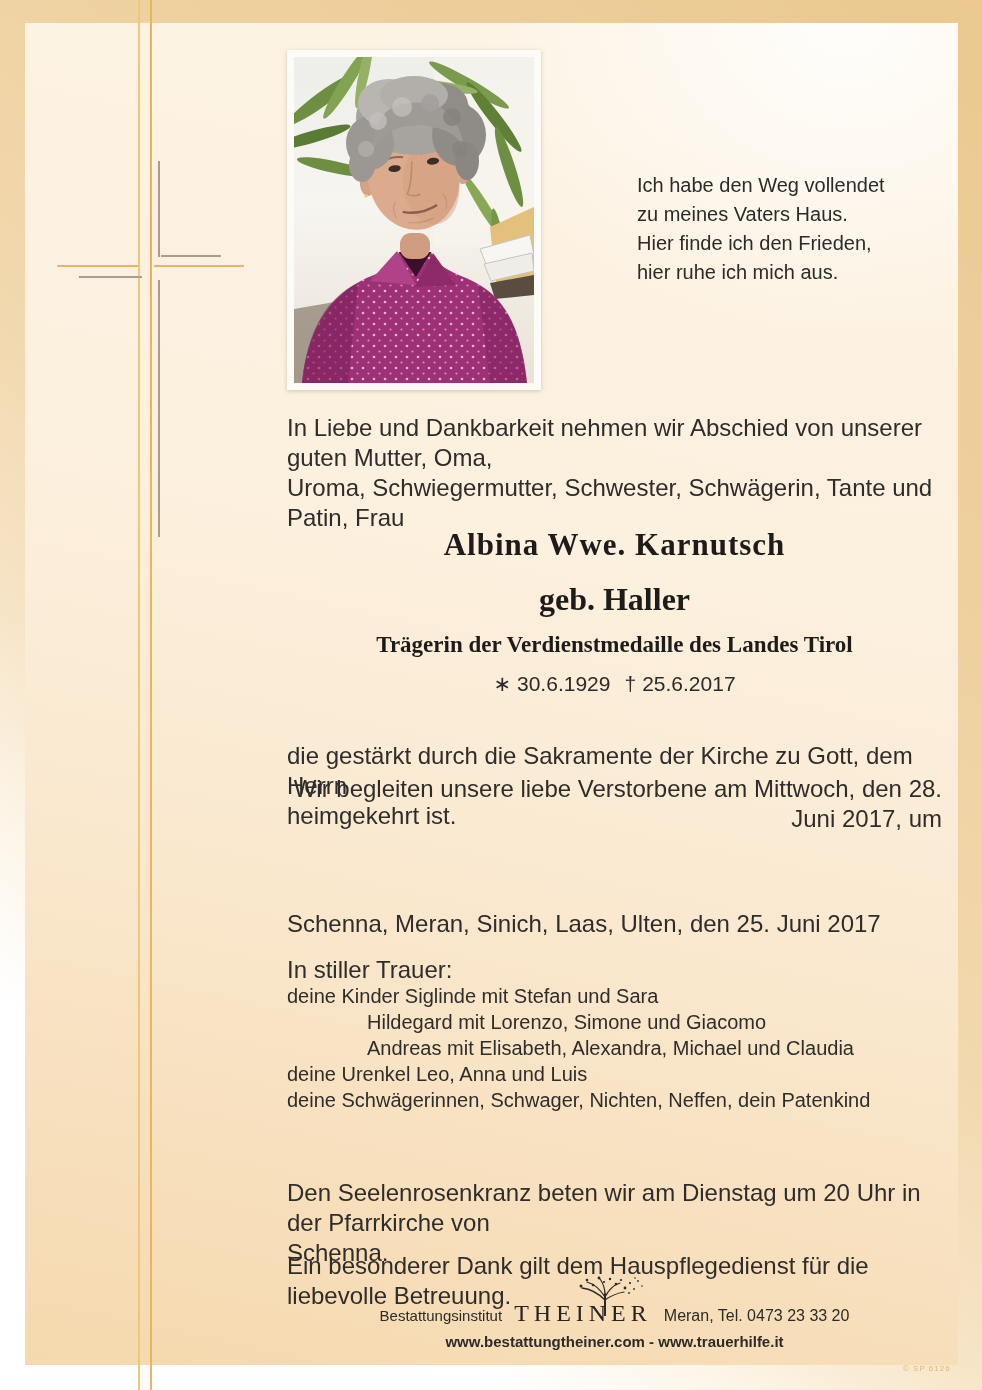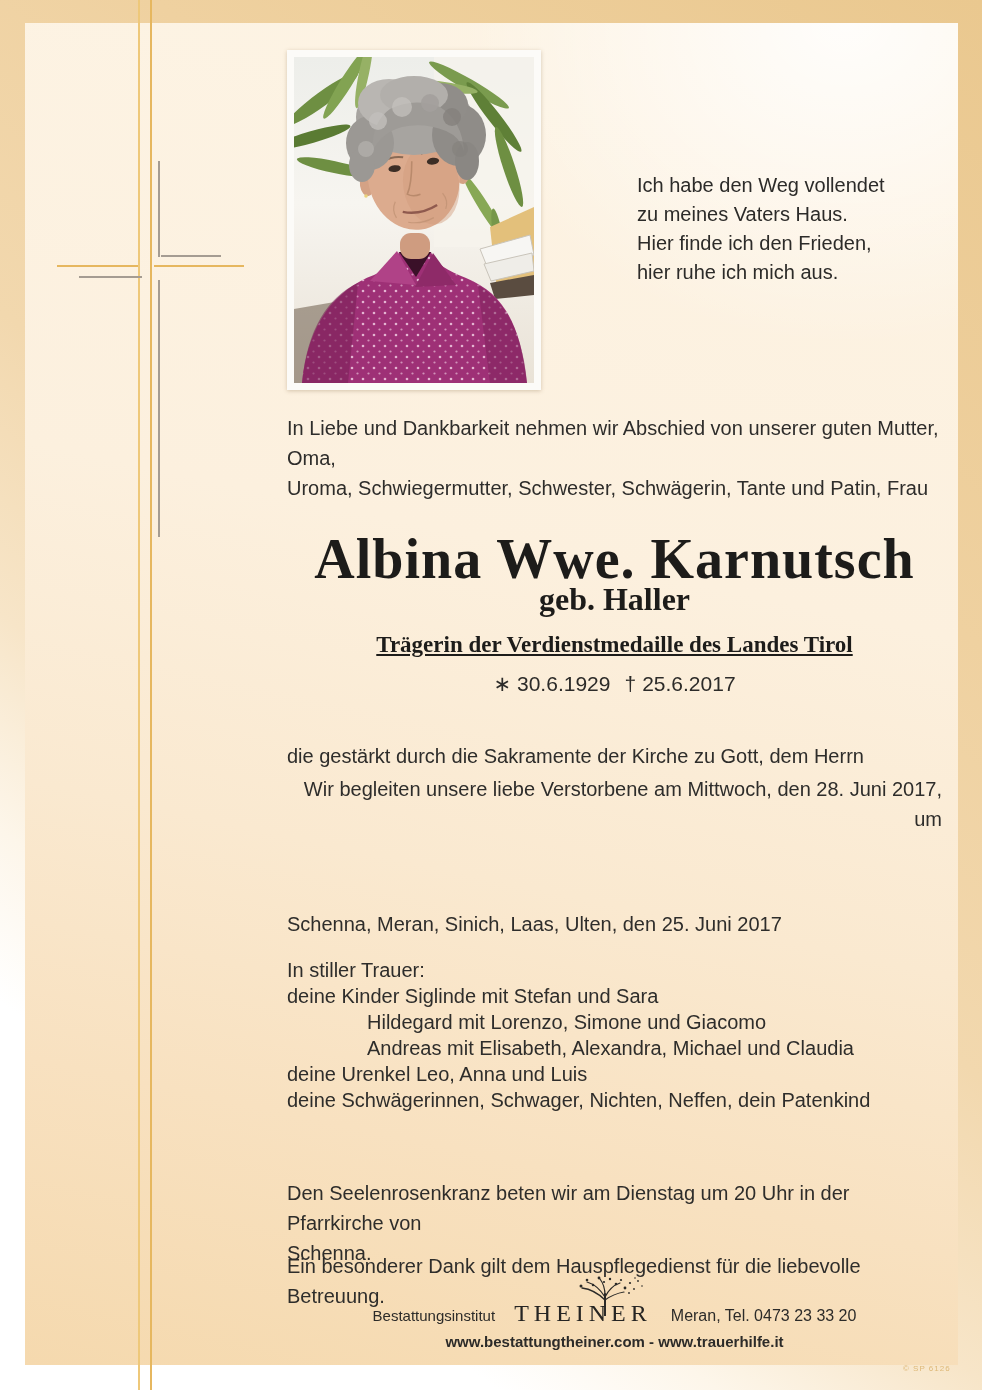--- a/index.html
+++ b/index.html
@@ -40,52 +40,52 @@
     background:#fcfbf8;padding:7px;box-sizing:border-box;
     box-shadow:0 1px 4px rgba(110,80,35,.28);
   }
   .photo svg{display:block;}
 
   .poem{
     position:absolute;left:637px;top:171px;
     font-size:20px;line-height:29px;color:#2c2b29;
   }
   .block{position:absolute;left:287px;width:655px;}
-  .body-text{font-size:20px;line-height:30px;}
+  .body-text{font-size:24px;line-height:30px;}
   .intro{top:413px;}
   .name-line{
     top:527px;text-align:center;
     font-family:"Liberation Serif","DejaVu Serif",serif;
-    font-weight:bold;font-size:56px;letter-spacing:1px;color:#1d1c1a;
+    font-weight:bold;font-size:31px;letter-spacing:1px;color:#1d1c1a;
   }
   .maiden-line{
     top:581px;text-align:center;
     font-family:"Liberation Serif","DejaVu Serif",serif;
     font-weight:bold;font-size:32px;color:#1d1c1a;
   }
   .honor-line{
     top:632px;text-align:center;
     font-family:"Liberation Serif","DejaVu Serif",serif;
-    font-weight:bold;font-size:23px;color:#1d1c1a;text-decoration:underline;
+    font-weight:bold;font-size:23px;color:#1d1c1a;
   }
   .dates-line{top:672px;text-align:center;font-size:21px;color:#2c2b29;}
   .dates-line .sep{display:inline-block;width:14px;}
   .dates-line .sym{display:inline-block;margin-right:6px;}
 
   .p1{top:741px;}
   .p2{top:774px;text-align:right;}
   .cities{top:909px;}
   .trauer-label{top:955px;}
   .mourners{top:983px;font-size:20px;line-height:26px;}
   .mourners .indent{padding-left:80px;}
   .rosary{top:1178px;}
   .thanks{top:1251px;}
 
   .footer{position:absolute;left:287px;top:1300px;width:655px;text-align:center;}
-  .brand-row{display:flex;justify-content:center;align-items:baseline;gap:19px;white-space:nowrap;}
+  .brand-row{display:flex;justify-content:center;align-items:baseline;gap:12px;white-space:nowrap;}
   .institute{font-size:15px;color:#2c2b29;}
   .brand{
     font-family:"Liberation Serif","DejaVu Serif",serif;
     font-size:24px;letter-spacing:5px;color:#262523;
   }
   .contact{font-size:16px;color:#2c2b29;}
   .websites{font-size:15px;font-weight:600;margin-top:6px;color:#2c2b29;}
   .tree{position:absolute;left:563px;top:1276px;}
 
   .copyright{
@@ -217,20 +217,21 @@
 
   <div class="block name-line">Albina Wwe. Karnutsch</div>
   <div class="block maiden-line">geb. Haller</div>
   <div class="block honor-line">Trägerin der Verdienstmedaille des Landes Tirol</div>
   <div class="block dates-line">
     <span class="sym">∗</span><span>30.6.1929</span><span class="sep"></span><span class="sym">†</span><span>25.6.2017</span>
   </div>
 
   <div class="block body-text p1">
     <div>die gestärkt durch die Sakramente der Kirche zu Gott, dem Herrn</div>
+    <div>heimgekehrt ist.</div>
   </div>
 
   <div class="block body-text p2">
     <div>Wir begleiten unsere liebe Verstorbene am Mittwoch, den 28. Juni 2017, um</div>
   </div>
 
   <div class="block body-text cities">Schenna, Meran, Sinich, Laas, Ulten, den 25. Juni 2017</div>
 
   <div class="block body-text trauer-label">In stiller Trauer:</div>
 

